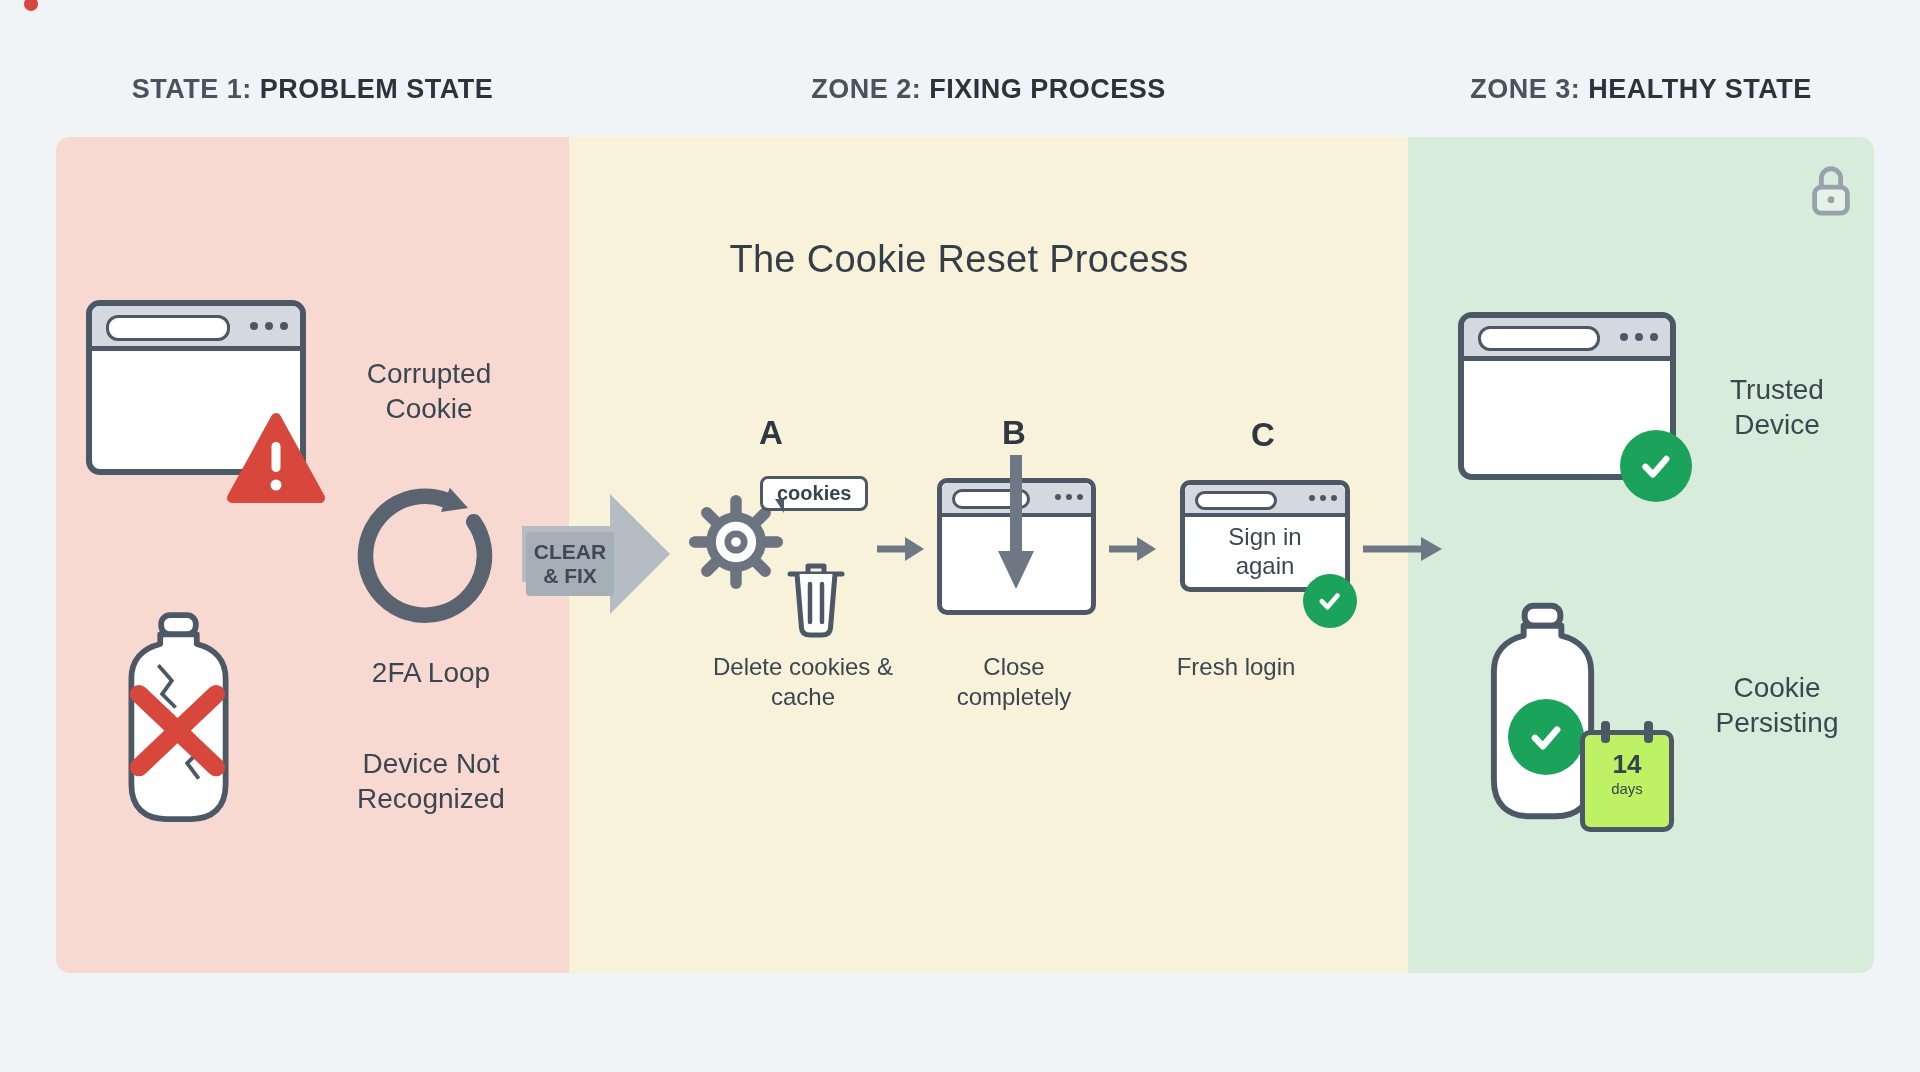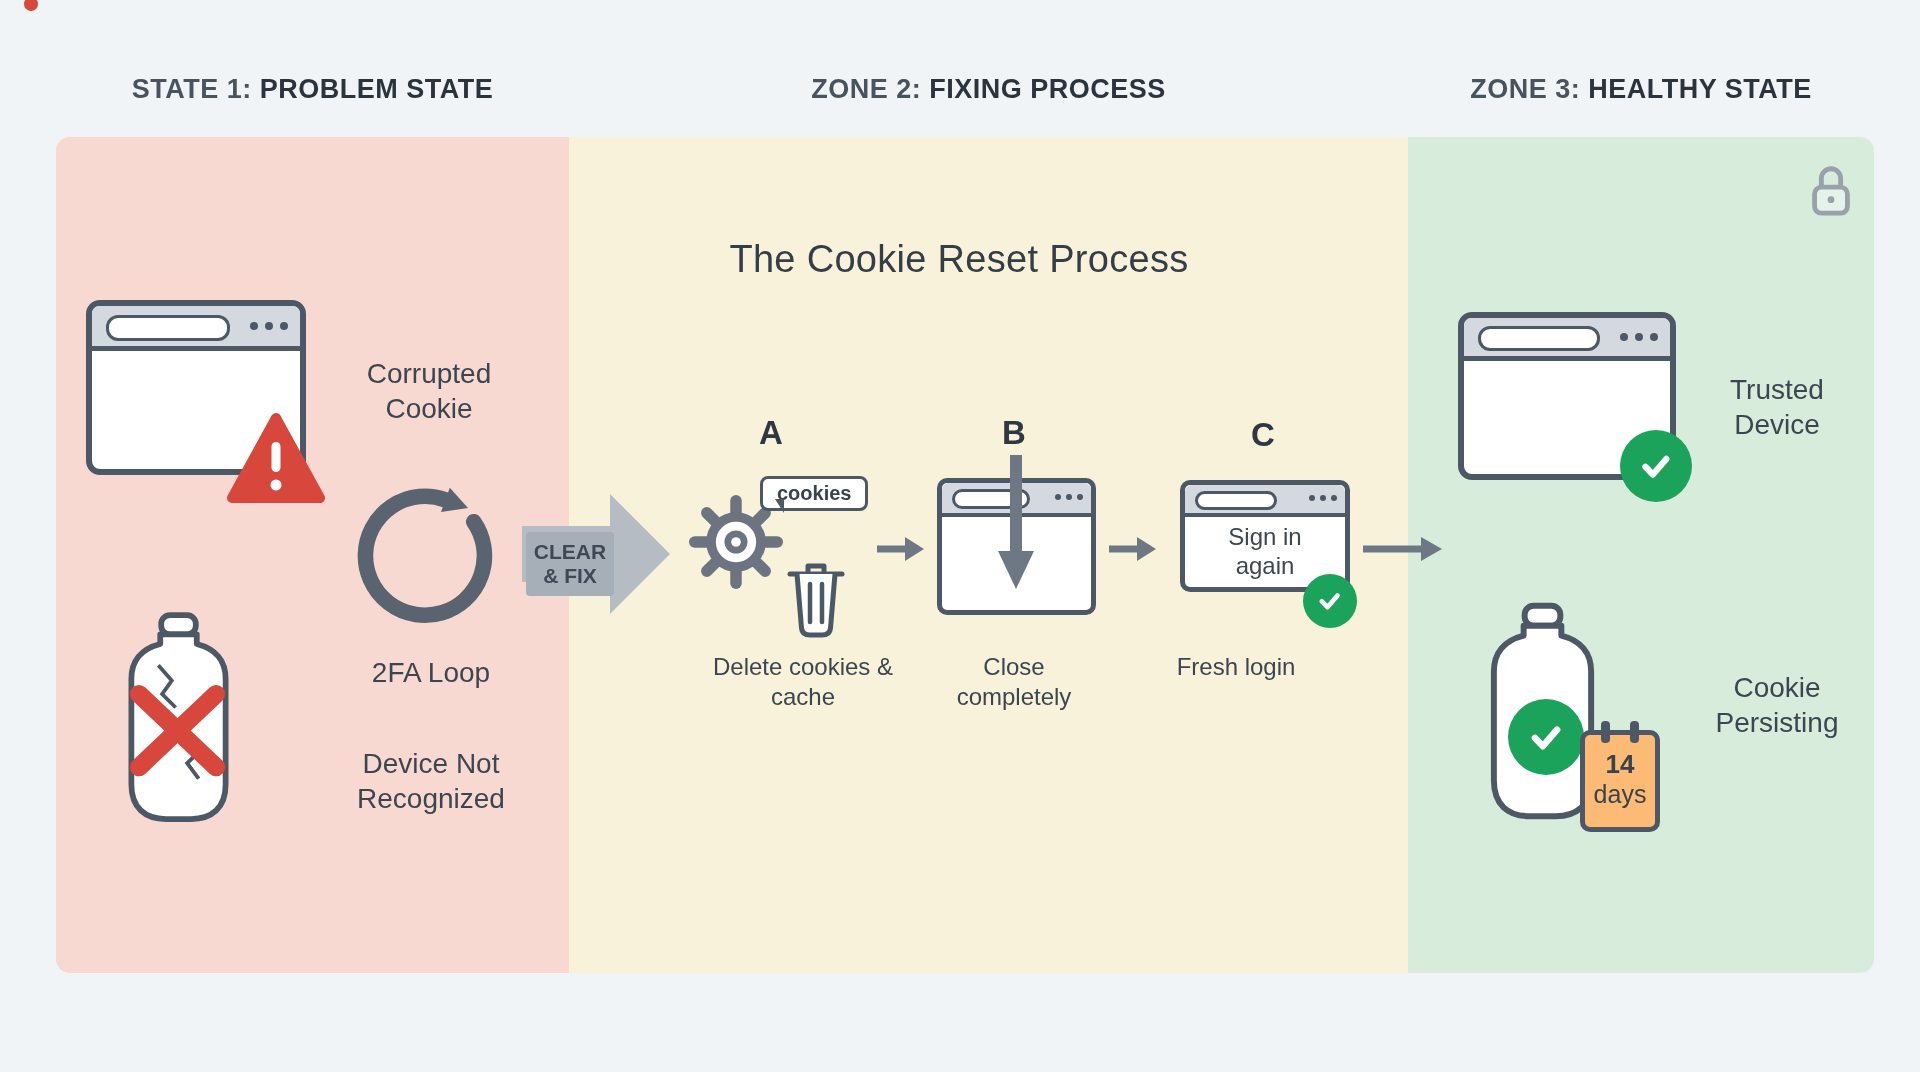--- a/index.html
+++ b/index.html
@@ -80,25 +80,25 @@
   .badge-z3  { left:156px; top:112px; width:72px; height:72px; }
   .badge-jar { left:30px;  top:101px; width:76px; height:76px; }
 
   .caption { position:absolute; text-align:center; font-size:24px; color:var(--ink,#3c4651); line-height:1.25; }
   .capA { left:676px; top:652px; width:190px;margin-left:32px; }
   .capB { left:934px; top:652px; width:160px; }
   .capC { left:1146px; top:652px; width:180px; }
 
   .jar-group { position:absolute; left:1478px; top:598px; width:210px; height:240px; }
   .jar3 { position:absolute; left:0; top:0; width:129px; height:232px; }
-  .calendar { position:absolute; left:102px; top:132px; width:80px; height:102px; box-sizing:border-box; background:#fdba74; border:5px solid var(--icon-stroke,#4d5866); border-radius:10px; text-align:center; }
+  .calendar { position:absolute; left:102px; top:132px; width:94px; height:102px; box-sizing:border-box; background:#bef264; border:5px solid var(--icon-stroke,#4d5866); border-radius:10px; text-align:center; }
   .ring { position:absolute; top:-14px; width:9px; height:22px; background:var(--icon-stroke,#4d5866); border-radius:4px; }
   .ring.r1 { left:16px; } .ring.r2 { right:16px; }
   .cal-num  { margin-top:14px; font-size:26px; font-weight:600; color:#39434e; }
-  .cal-unit { font-size:25px; color:#39434e; }
+  .cal-unit { font-size:15px; color:#39434e; }
 </style>
 </head>
 <body>
 
 <div class="canvas">
 
   <div class="corner-dot"></div>
 
   <div class="zone-header zh1">
     <span class="zh-prefix">STATE 1:</span><span class="zh-title">PROBLEM STATE</span>

